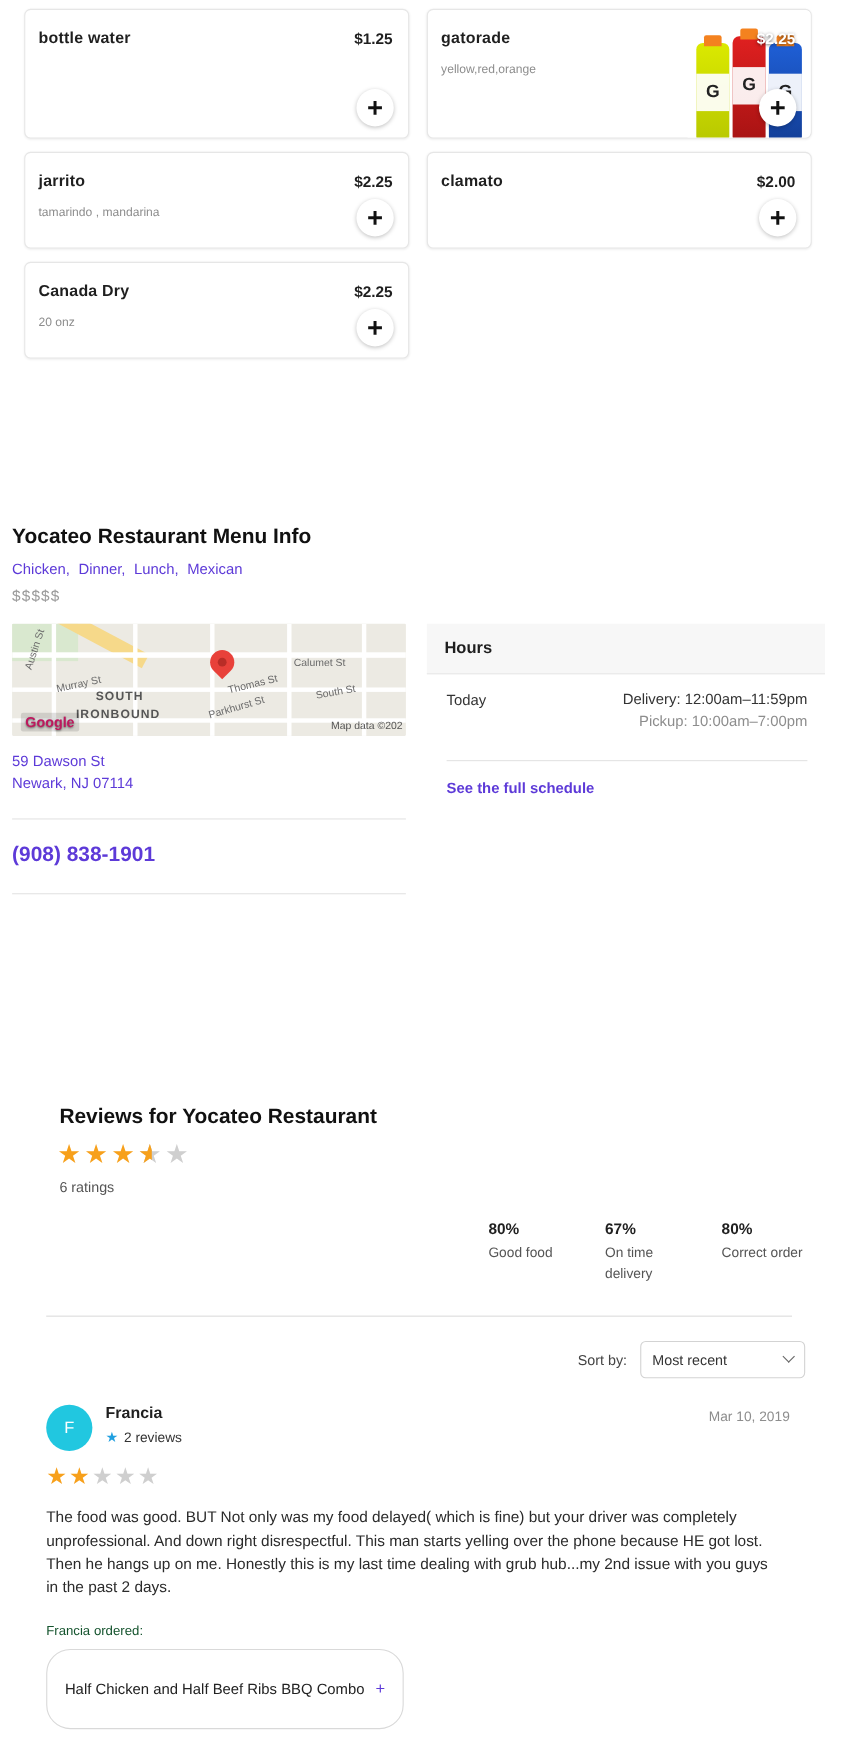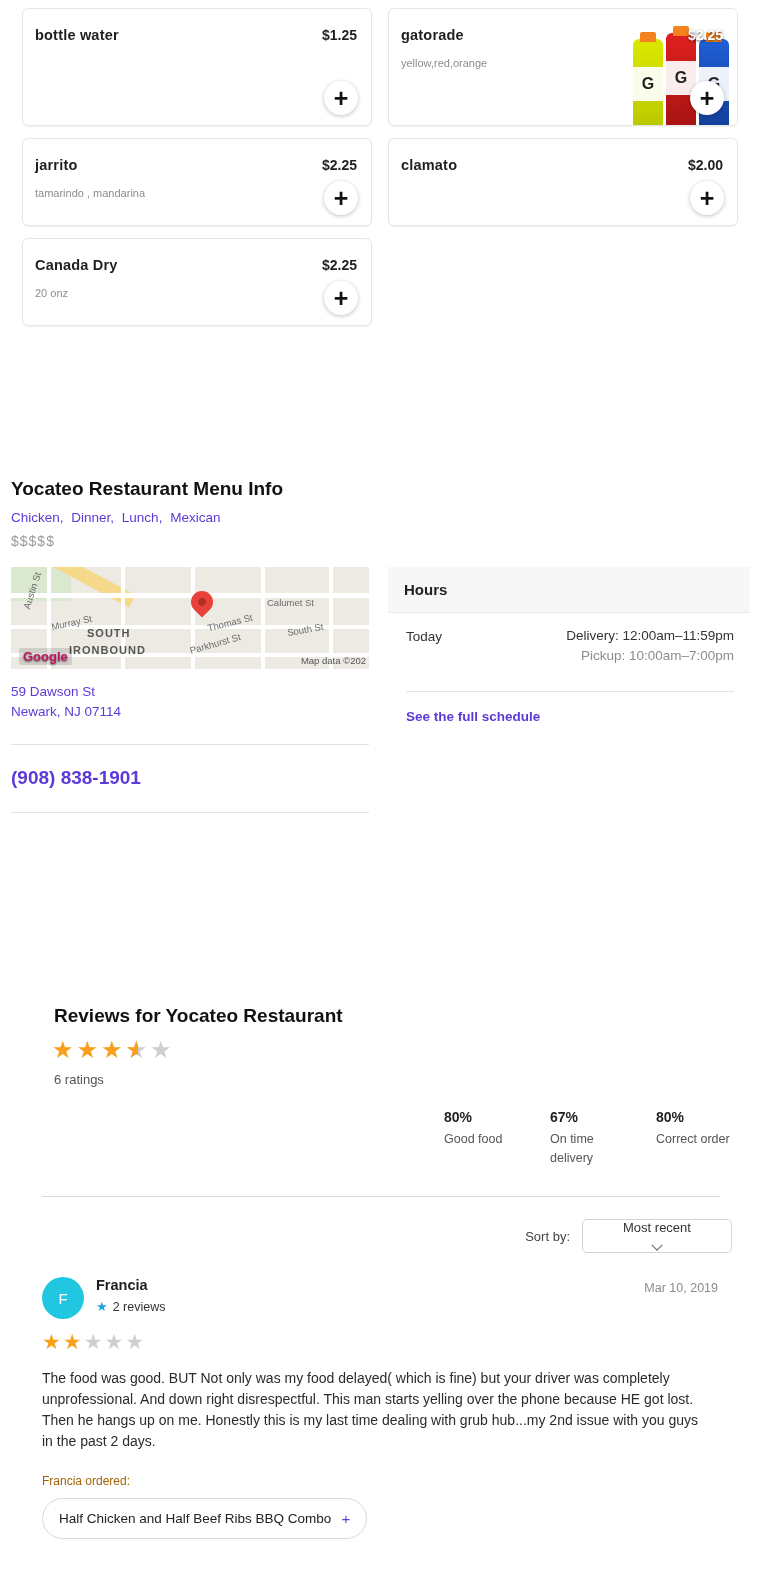--- a/index.html
+++ b/index.html
@@ -406,21 +406,20 @@
     border: 1px solid #d3d3d3;
     border-radius: 5px;
     background: #fff;
     display: flex;
     align-items: center;
     padding: 0 10px;
     font-size: 13px;
     color: #333;
     justify-content: space-between;
     cursor: pointer;
-    flex-direction: column;
   }
   .chev {
     width: 8px; height: 8px;
     border-right: 1.6px solid #666;
     border-bottom: 1.6px solid #666;
     transform: rotate(45deg) translate(-2px,-2px);
   }
   .review {
     margin-top: 24px;
     position: relative;
@@ -468,30 +467,30 @@
   .rev-body {
     margin-top: 14px;
     font-size: 14px;
     line-height: 21px;
     color: #2b2b2b;
     width: 660px;
   }
   .ordered-label {
     margin-top: 22px;
     font-size: 12px;
-    color: #a16207;
+    color: #14532d;
   }
   .order-chip {
     margin-top: 10px;
     display: inline-flex;
     align-items: center;
     gap: 10px;
     border: 1px solid #d9d9d9;
     border-radius: 22px;
-    padding: 11px 16px;
+    padding: 27px 16px;
     font-size: 13.5px;
     color: #222;
     background: #fff;
     cursor: pointer;
     justify-content: center;
   }
   .order-chip .plus-sm {
     font-size: 15px;
     color: #5d3ad8;
   }

